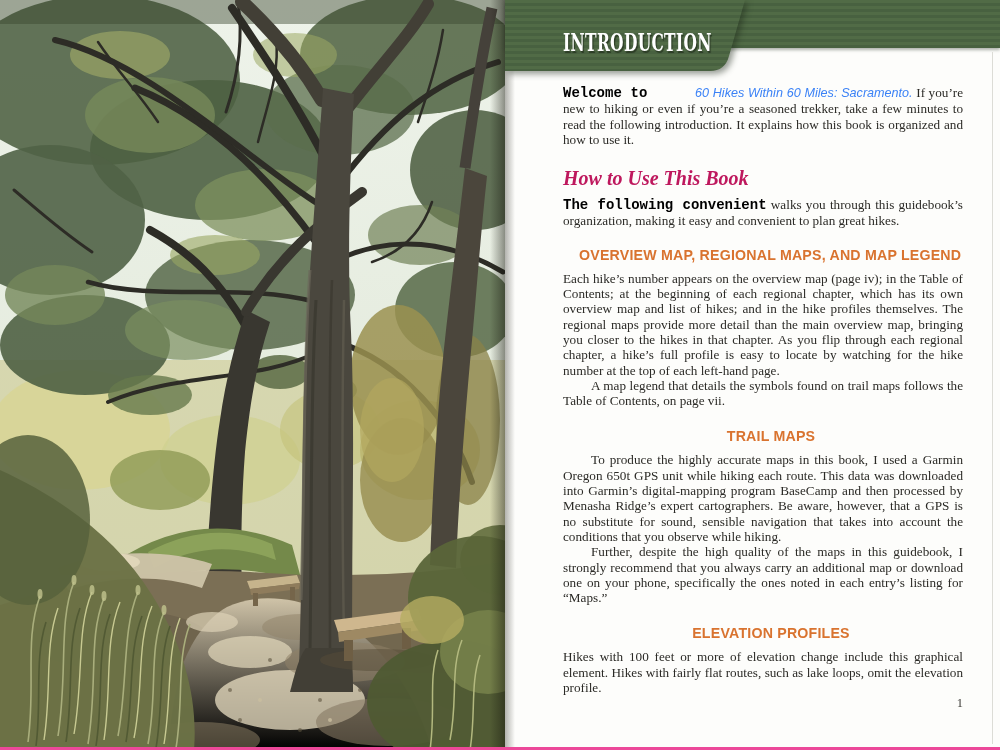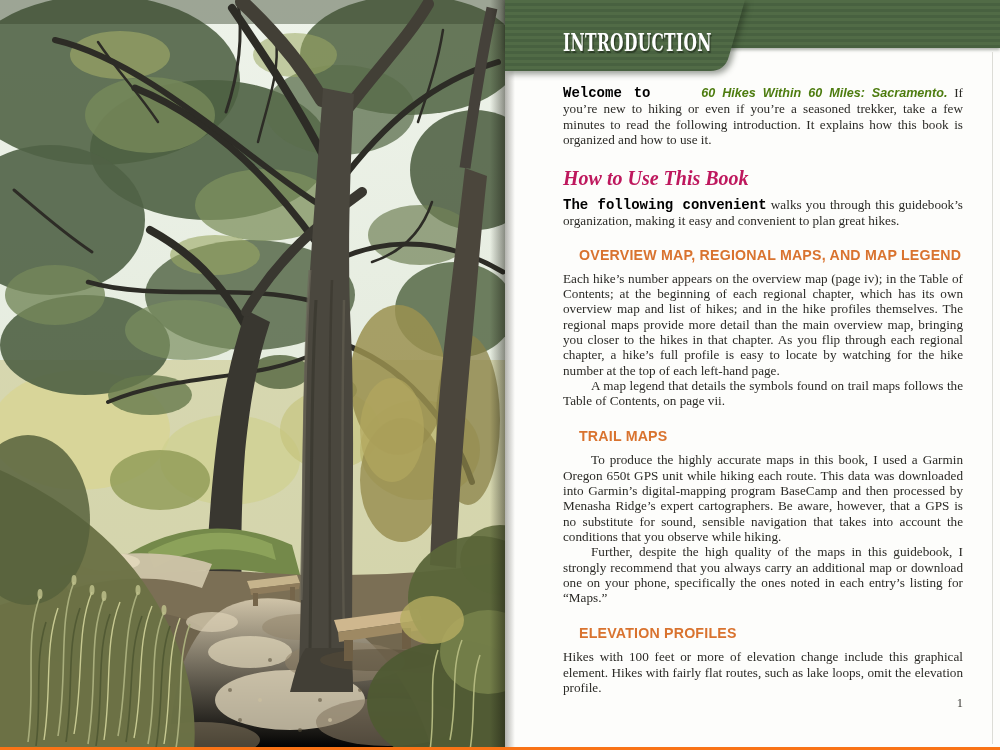--- a/index.html
+++ b/index.html
@@ -1,18 +1,18 @@
 <!DOCTYPE html>
 <html><head>
 <meta charset="utf-8">
 <style>
   html,body{margin:0;padding:0;background:#ffffff;}
   #stage{
     position:relative;width:1000px;height:750px;overflow:hidden;
-    background:#fdfdfb;border-bottom:3px solid #f97316;box-sizing:border-box;
+    background:#fdfdfb;border-bottom:3px solid #ec4899;box-sizing:border-box;
     font-family:"Liberation Serif",serif;
   }
   
   #photo{position:absolute;left:0;top:0;width:505px;height:750px;}
   #photo svg{display:block;width:100%;height:100%;}
   
   #page{position:absolute;left:505px;top:0;width:495px;height:750px;background:#fdfdfb;}
   #page::before{content:"";position:absolute;left:0;top:0;bottom:0;width:10px;
     background:linear-gradient(90deg,rgba(40,40,30,0.35),rgba(40,40,30,0));pointer-events:none;}
   #page::after{content:"";position:absolute;right:7px;top:52px;bottom:6px;width:1px;
@@ -32,26 +32,26 @@
     color:#ffffff;letter-spacing:0.5px;white-space:nowrap;
     transform:scaleX(0.62);transform-origin:left center;
     text-shadow:2px 2px 1px rgba(25,35,20,0.6);
   }
   
   .content{position:absolute;left:58px;right:37px;top:0;color:#2b2a26;}
   .content p{margin:0;text-align:justify;font-size:13.2px;line-height:15.3px;}
   p.first{padding-top:85px;}
   p.indent{text-indent:28px;}
   .lead-orange{font-family:Liberation Mono, monospace;font-weight:bold;color:#000000;font-size:14px;}
-  .lead-orange-italic{font-family:"Liberation Sans",sans-serif;font-weight:bold;font-style:italic;color:#4d7c0f;font-size:12.6px;margin-left:44px;}
+  .lead-orange-italic{font-family:"Liberation Sans",sans-serif;font-weight:normal;font-style:italic;color:#3b82f6;font-size:12.6px;margin-left:44px;}
   h1.howto{margin:20px 0 7px 0;font-family:"Liberation Serif",serif;font-style:italic;font-weight:bold;
     font-size:20px;line-height:23px;color:#be185d;}
   h2.sec{margin:18px 0 7px 16px;font-family:"Liberation Sans",sans-serif;font-weight:bold;
     font-size:14.2px;line-height:17px;color:#d9732f;letter-spacing:0.2px;}
-  h2.mt20{margin-top:20px;}
+  h2.mt20{margin-top:20px;text-align:center;}
   .page-number{position:absolute;right:37px;top:696px;font-size:12.5px;color:#3c3b37;
     font-family:"Liberation Serif",serif;}
 </style>
 </head>
 <body>
 
 <div id="stage">
 
   <div id="photo">
     <svg viewBox="0 0 505 750" preserveAspectRatio="none">

